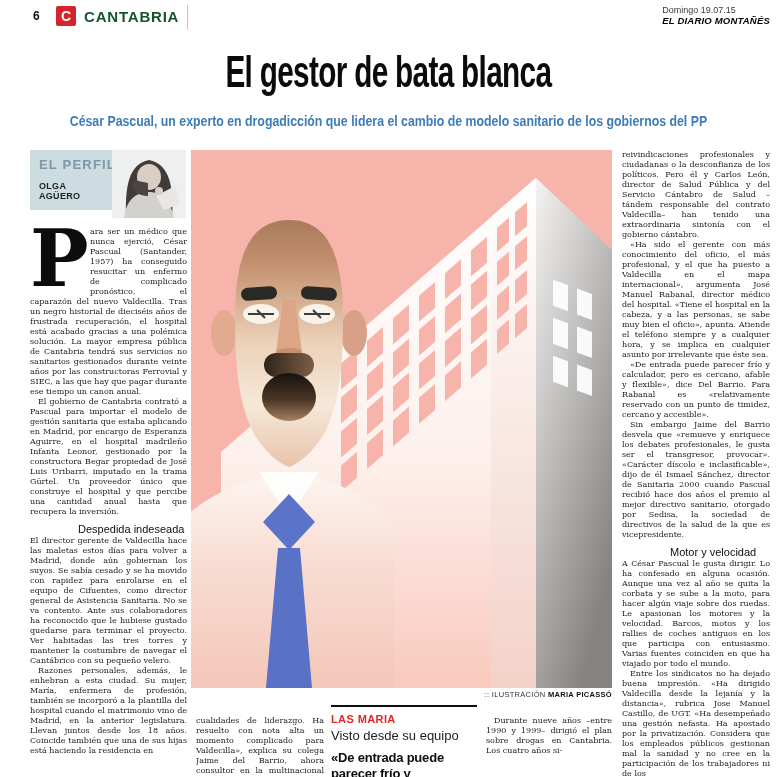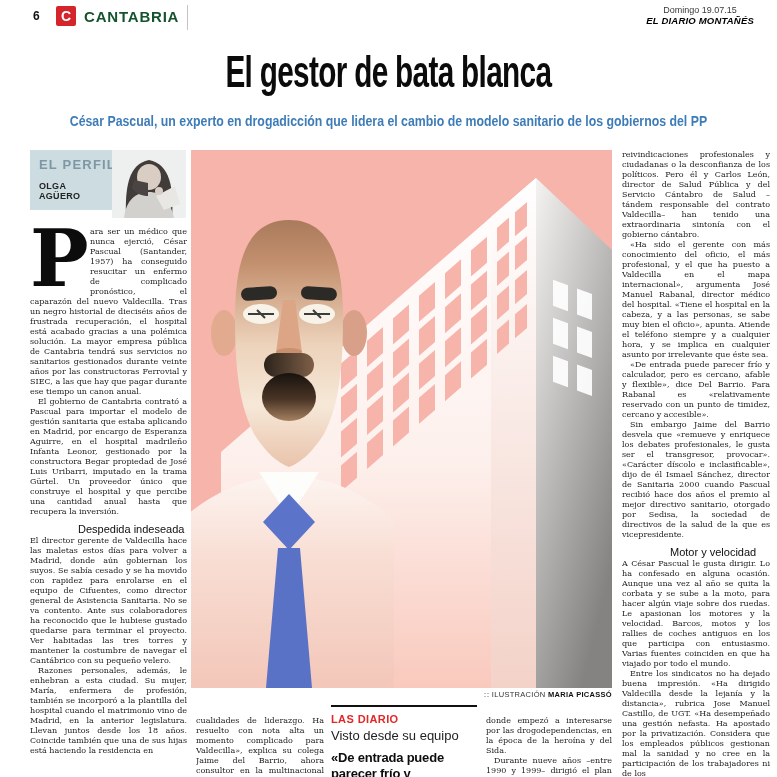--- a/index.html
+++ b/index.html
@@ -5,21 +5,21 @@
   html,body{margin:0;padding:0;background:#ffffff;}
   .page{position:relative;width:777px;height:777px;background:#fff;overflow:hidden;
         font-family:"DejaVu Serif",serif;color:#1c1c1c;}
   
   .pagenum{position:absolute;left:33px;top:9px;font:bold 12px "Liberation Sans",sans-serif;color:#111;}
   .logo{position:absolute;left:56px;top:6px;width:20px;height:20px;background:#d4252b;border-radius:2px;
         color:#fff;font:bold 14px "Liberation Sans",sans-serif;text-align:center;line-height:20px;}
   .section{position:absolute;left:84px;top:8px;font:bold 15px "Liberation Sans",sans-serif;
         color:#14532d;letter-spacing:.8px;}
   .hdr-divider{position:absolute;left:187px;top:5px;width:1px;height:25px;background:#c4c4c4;}
-  .hdr-right{position:absolute;right:23px;top:5px;text-align:center;font-family:"Liberation Sans",sans-serif;}
+  .hdr-right{position:absolute;right:7px;top:5px;text-align:left;font-family:"Liberation Sans",sans-serif;}
   .hdr-date{font-size:9px;color:#3a3a3a;}
   .hdr-paper{font-size:9.5px;font-weight:bold;color:#000;letter-spacing:.2px;font-style:italic;}
   
   .headline{position:absolute;top:46px;left:0;width:777px;margin:0;text-align:center;
         font-family:"Liberation Sans",sans-serif;font-weight:bold;font-size:45px;letter-spacing:-1px;
         color:#0b0b0b;transform:scaleX(.66);transform-origin:388px 0;white-space:nowrap;}
   .standfirst{position:absolute;top:113px;left:0;width:777px;text-align:center;
         font-family:"Liberation Sans",sans-serif;font-weight:bold;font-size:14px;color:#3e7cb8;
         transform:scaleX(.88);transform-origin:388px 0;white-space:nowrap;}
   
@@ -218,27 +218,26 @@
     <span>ILUSTRACIÓN</span>
     <span class="cap-author">MARIA PICASSÓ</span>
   </div>
 
   <div class="col2 body-text">
     <p>cualidades de liderazgo. Ha resuelto con nota alta un momento complicado para Valdecilla», explica su colega Jaime del Barrio, ahora consultor en la multinacional Ernst&amp;Young tras once años en el</p>
   </div>
 
   <div class="claves">
     <div class="claves-rule"></div>
-    <div class="claves-head">LAS DIARIO</div>
+    <div class="claves-head">LAS MARIA</div>
     <div class="claves-kicker">Visto desde su equipo</div>
     <div class="claves-quote">«De entrada puede parecer frío y calculador, pero es cercano, afable y flexible»</div>
   </div>
 
   <div class="col4 body-text">
-    <p>donde empezó a interesarse por las drogodependencias, en la época de la heroína y del Sida.</p>
     <p class="ind">Durante nueve años –entre 1990 y 1999– dirigió el plan sobre drogas en Cantabria. Los cuatro años si-</p>
   </div>
 
   <div class="col5 body-text">
     <p>reivindicaciones profesionales y ciudadanas o la desconfianza de los políticos. Pero él y Carlos León, director de Salud Pública y del Servicio Cántabro de Salud –tándem responsable del contrato Valdecilla– han tenido una extraordinaria sintonía con el gobierno cántabro.</p>
     <p class="ind">«Ha sido el gerente con más conocimiento del oficio, el más profesional, y el que ha puesto a Valdecilla en el mapa internacional», argumenta José Manuel Rabanal, director médico del hospital. «Tiene el hospital en la cabeza, y a las personas, se sabe muy bien el oficio», apunta. Atiende el teléfono siempre y a cualquier hora, y se implica en cualquier asunto por irrelevante que éste sea.</p>
     <p class="ind">«De entrada puede parecer frío y calculador, pero es cercano, afable y flexible», dice Del Barrio. Para Rabanal es «relativamente reservado con un punto de timidez, cercano y accesible».</p>
     <p class="ind">Sin embargo Jaime del Barrio desvela que «remueve y enriquece los debates profesionales, le gusta ser el transgresor, provocar». «Carácter díscolo e inclasificable», dijo de él Ismael Sánchez, director de Sanitaria 2000 cuando Pascual recibió hace dos años el premio al mejor directivo sanitario, otorgado por Sedisa, la sociedad de directivos de la salud de la que es vicepresidente.</p>
     <div class="subhead">Motor y velocidad</div>
     <p>A César Pascual le gusta dirigir. Lo ha confesado en alguna ocasión. Aunque una vez al año se quita la corbata y se sube a la moto, para hacer algún viaje sobre dos ruedas. Le apasionan los motores y la velocidad. Barcos, motos y los rallies de coches antiguos en los que participa con entusiasmo. Varias fuentes coinciden en que ha viajado por todo el mundo.</p>

